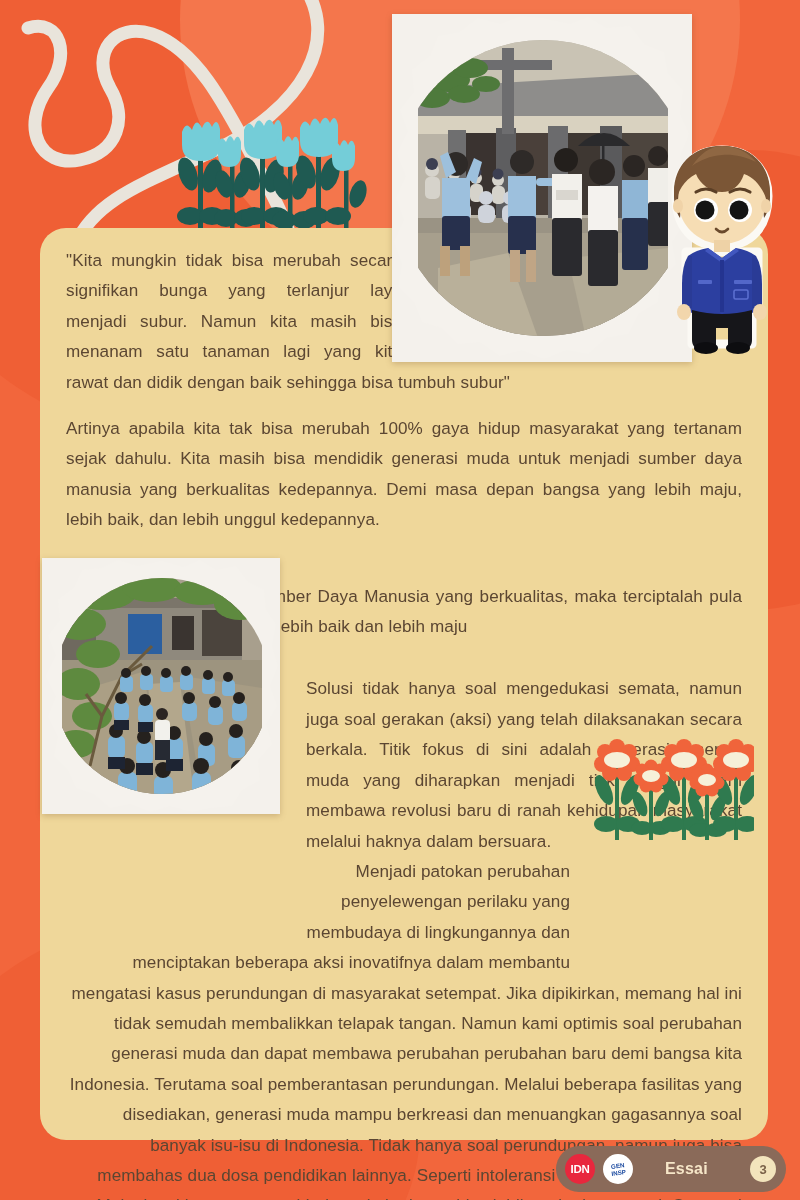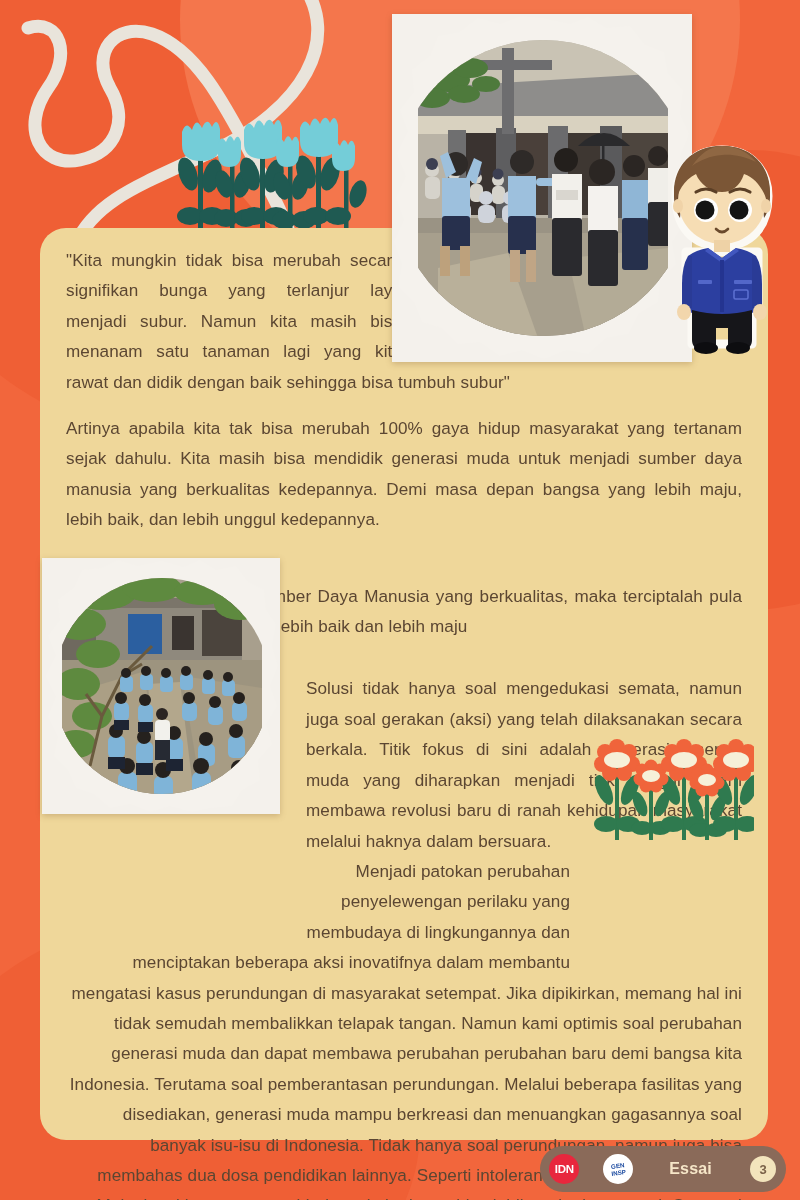--- a/index.html
+++ b/index.html
@@ -166,21 +166,21 @@
   
   .footer-badge {
     position: absolute;
     right: 14px; bottom: 8px;
     height: 46px;
     min-width: 230px;
     background: #8a6a59;
     border-radius: 23px;
     display: flex;
     align-items: center;
-    gap: 24px;
+    gap: 8px;
     padding: 0 10px 0 9px;
     z-index: 20;
   }
   .logo-idn {
     width: 30px; height: 30px;
     border-radius: 50%;
     background: #e8273d;
     display: flex; align-items: center; justify-content: center;
     color: #fff;
     font-size: 11.5px;
@@ -203,21 +203,21 @@
     line-height: 6.5px;
     text-align: center;
     transform: rotate(-8deg);
     display: block;
     font-family: "Liberation Sans", sans-serif;
   }
   .badge-label {
     color: #f6e6c8;
     font-size: 16px;
     font-weight: bold;
-    margin-left: 12px;
+    margin-left: 24px;
     margin-right: auto;
     letter-spacing: 0.2px;
   }
   .page-num {
     width: 26px; height: 26px;
     border-radius: 50%;
     background: #f3e4bc;
     color: #7b6249;
     font-size: 13px;
     font-weight: bold;

